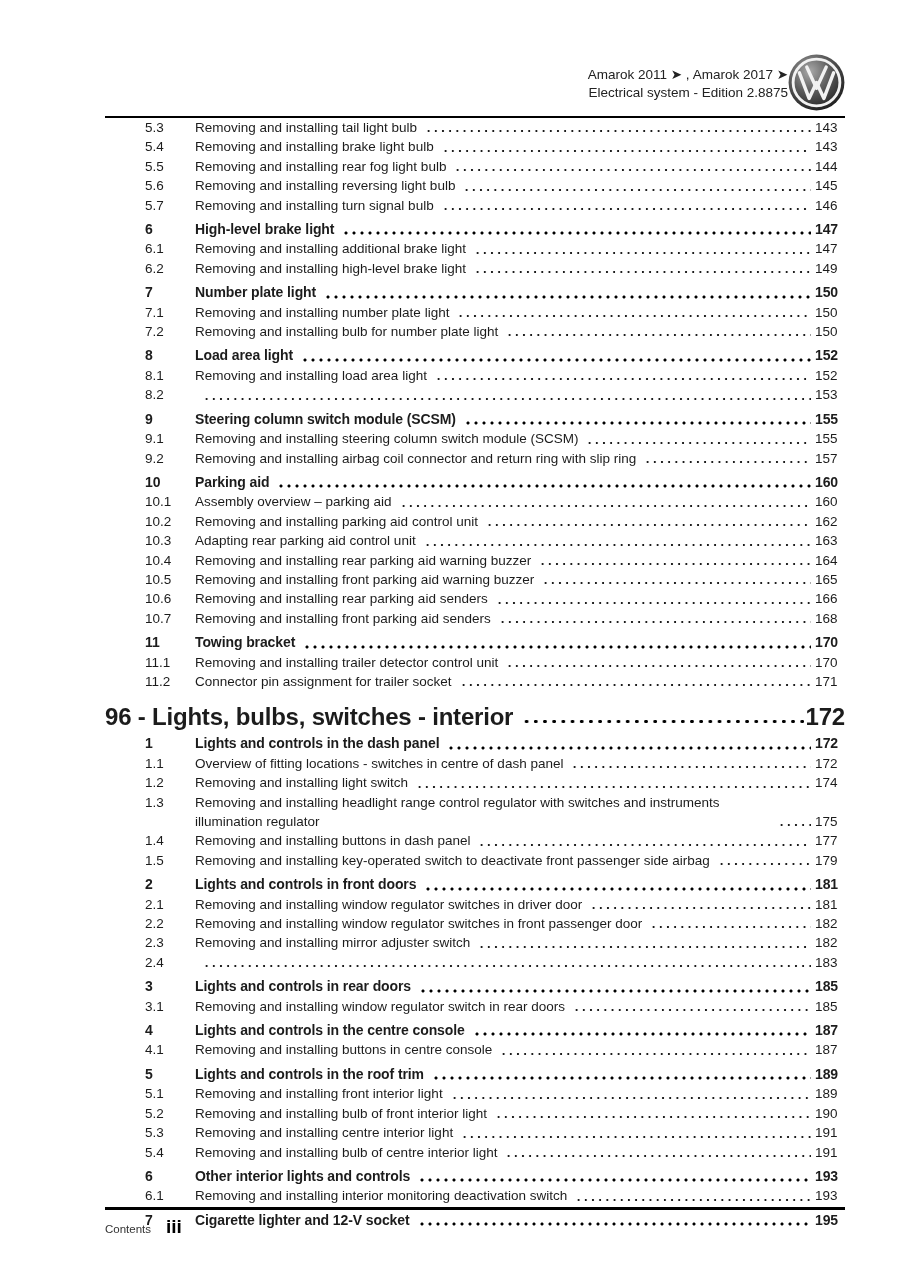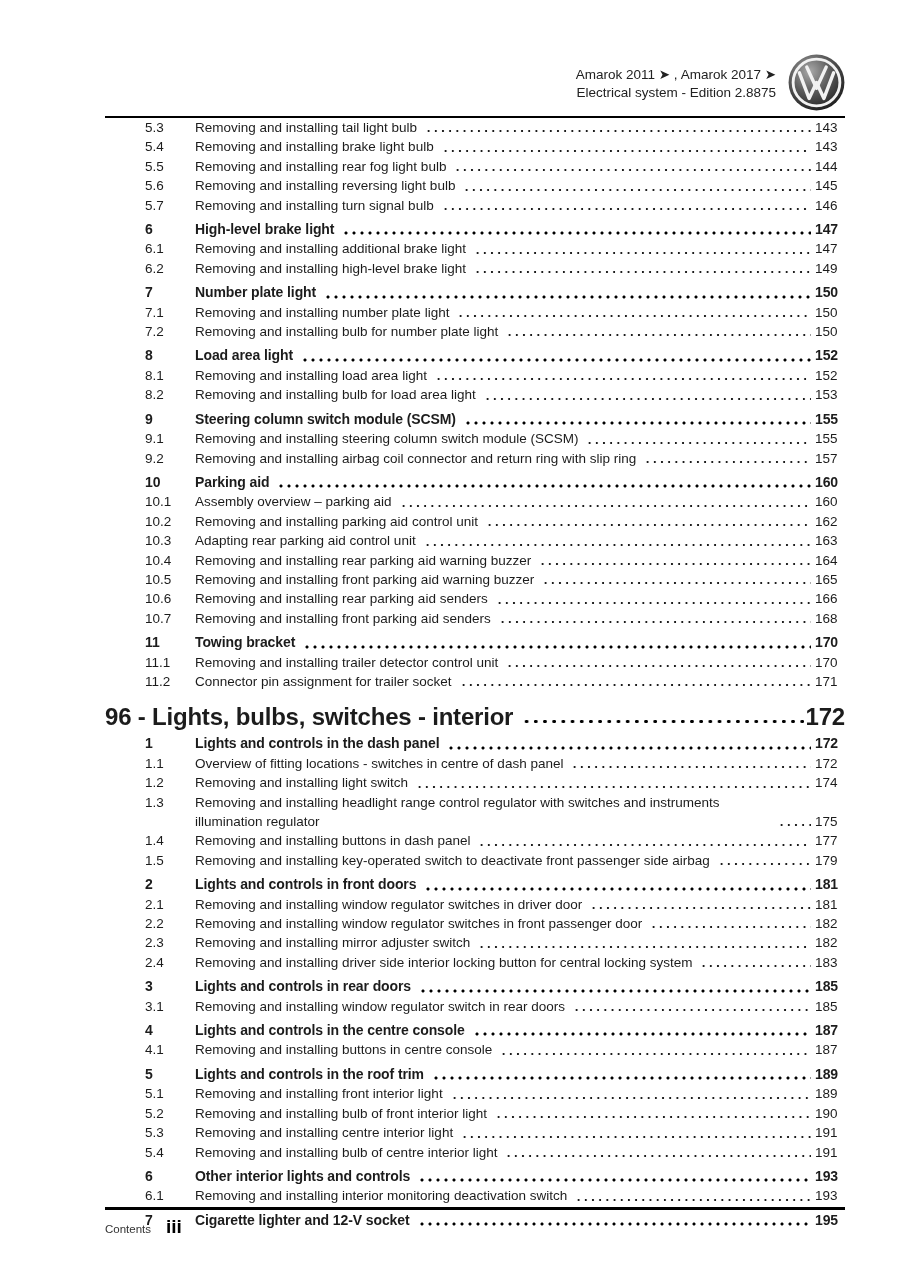--- a/index.html
+++ b/index.html
@@ -14,21 +14,21 @@
   .page {
     position: absolute; inset: 0;
     padding: 54px 65px 0 105px;
   }
 
   
   .header {
     display: flex;
     justify-content: flex-end;
     align-items: center;
-    gap: 12px;
+    gap: 0;
   }
   .header-text {
     text-align: right;
     font-size: 13.5px;
     line-height: 18px;
     color: #222;
   }
   .logo-wrap { width: 57px; height: 57px; flex: 0 0 auto; margin-bottom: 2px; }
   .header-rule {
     border: none;
@@ -222,21 +222,20 @@
     <span class="toc-page">152</span>
   </div>
       <div class="toc-row level-sub">
     <span class="toc-num">8.1</span>
     <span class="toc-title">Removing and installing load area light</span>
     <span class="toc-dots"></span>
     <span class="toc-page">152</span>
   </div>
       <div class="toc-row level-sub">
     <span class="toc-num">8.2</span>
-    <span class="toc-title">Removing and installing bulb for load area light</span>
     <span class="toc-dots"></span>
     <span class="toc-page">153</span>
   </div>
       <div class="toc-row level-section">
     <span class="toc-num">9</span>
     <span class="toc-title">Steering column switch module (SCSM)</span>
     <span class="toc-dots"></span>
     <span class="toc-page">155</span>
   </div>
       <div class="toc-row level-sub">
@@ -378,21 +377,20 @@
     <span class="toc-page">182</span>
   </div>
       <div class="toc-row level-sub">
     <span class="toc-num">2.3</span>
     <span class="toc-title">Removing and installing mirror adjuster switch</span>
     <span class="toc-dots"></span>
     <span class="toc-page">182</span>
   </div>
       <div class="toc-row level-sub">
     <span class="toc-num">2.4</span>
-    <span class="toc-title">Removing and installing driver side interior locking button for central locking system</span>
     <span class="toc-dots"></span>
     <span class="toc-page">183</span>
   </div>
       <div class="toc-row level-section">
     <span class="toc-num">3</span>
     <span class="toc-title">Lights and controls in rear doors</span>
     <span class="toc-dots"></span>
     <span class="toc-page">185</span>
   </div>
       <div class="toc-row level-sub">

